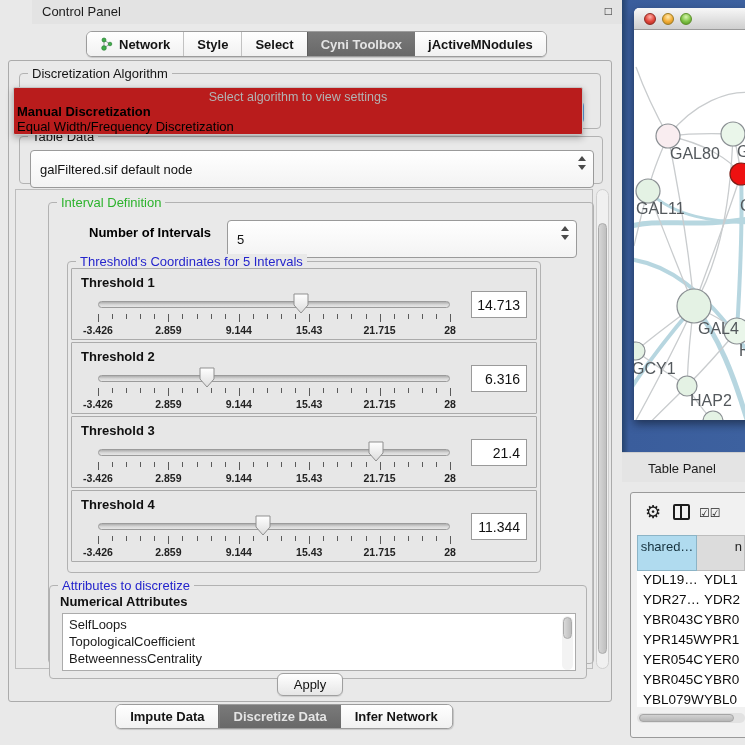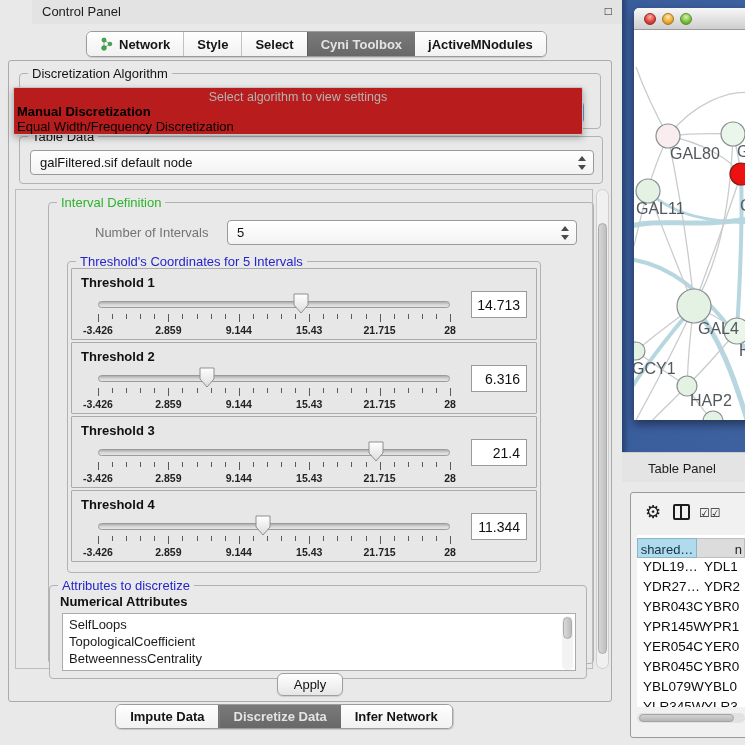--- a/index.html
+++ b/index.html
@@ -22,21 +22,21 @@
 
   .cp-main { position:absolute; left:8px; top:60px; width:604px; height:642px; border:1px solid #ababab; border-radius:3px; background:#e9e9e9; }
 
   
   .group { position:absolute; border:1px solid #b2b2b2; border-radius:4px; }
   .legend { position:absolute; top:-8px; left:8px; background:#e9e9e9; padding:0 4px; font-size:13px; color:#141414; }
   .legend.green { color:#2db32d; }
   .legend.blue { color:#2525cc; }
 
   
-  .combo { position:absolute; height:25px; background:linear-gradient(#ffffff,#f3f3f3); border:1px solid #9a9a9a; border-radius:4px; font-size:13px; color:#111; display:flex; align-items:center; padding:0 24px 0 9px; cursor:default; }
+  .combo { position:absolute; height:38px; background:linear-gradient(#ffffff,#f3f3f3); border:1px solid #9a9a9a; border-radius:4px; font-size:13px; color:#111; display:flex; align-items:center; padding:0 24px 0 9px; cursor:default; }
   .spinner { position:absolute; right:7px; top:5px; width:9px; height:14px; }
   .spinner:before, .spinner:after { content:""; position:absolute; left:1px; border-left:4px solid transparent; border-right:4px solid transparent; }
   .spinner:before { top:0; border-bottom:5px solid #4a4a4a; }
   .spinner:after { bottom:0; border-top:5px solid #4a4a4a; }
 
   
   .combo-fragment { position:absolute; right:16px; top:26px; width:26px; height:25px; border:2px solid #5b9ad8; border-radius:6px; background:#fff; }
 
   
   .popup { position:absolute; left:4px; top:26px; width:570px; height:48px; background:#b91c1c; border:1px solid #c4c4c4; border-radius:2px; box-shadow:0 3px 7px rgba(0,0,0,.3); z-index:40; }
@@ -93,21 +93,21 @@
   .tp-strip { position:absolute; left:0; top:452px; width:100%; height:30px; background:#e4e4e4; border-top:1px solid #cfcfcf; }
   .tp-title { position:absolute; left:26px; top:8px; font-size:13px; color:#1c1c1c; }
   .tp-body { position:absolute; left:0; top:482px; width:100%; height:263px; background:#e9e9e9; }
   .table-window { position:absolute; left:8px; top:10px; width:118px; height:246px; border:1px solid #9a9a9a; border-radius:3px; background:#f1f1f1; overflow:hidden; }
   .tw-toolbar { position:absolute; left:0; top:0; width:100%; height:38px; }
   .gear { position:absolute; left:14px; top:10px; font-size:18px; color:#1c1c1c; line-height:18px; cursor:default; }
   .split-icon { position:absolute; left:42px; top:11px; width:17px; height:16px; border:2px solid #1c1c1c; border-radius:2px; cursor:default; }
   .split-icon:before { content:""; position:absolute; left:5px; top:0; width:2px; height:12px; background:#1c1c1c; }
   .checks { position:absolute; left:68px; top:13px; font-size:12px; color:#1c1c1c; letter-spacing:0px; cursor:default; }
   .ttable { position:absolute; left:6px; top:42px; width:108px; height:172px; overflow:hidden; background:#fff; }
-  .thead { display:flex; height:23px;align-items:flex-end; }
+  .thead { display:flex; height:36px; }
   .thead .h1 { width:60px; background:#b0dbef; border:1px solid #8cb4c6; font-size:13px; color:#16323e; text-align:center; padding-top:3px; }
   .thead .h2 { flex:1; background:#dcdcdc; border:1px solid #bdbdbd; border-left:none; font-size:13px; color:#222; text-align:right; padding:3px 2px 0 0; }
   .trow { display:flex; height:20px; font-size:13.5px; color:#0c0c0c; }
   .trow .c1 { width:60px; padding:1px 0 0 6px; }
   .trow .c2 { flex:1; padding:1px 0 0 7px; }
   .hscroll { position:absolute; left:6px; bottom:14px; width:108px; height:10px; background:#e2e2e2; border-radius:5px; }
   .hscroll .thumb { position:absolute; left:2px; top:1px; width:88%; height:8px; background:linear-gradient(#d2d2d2,#b6b6b6); border:1px solid #a5a5a5; border-radius:5px; }
 </style>
 </head>
 <body>
@@ -163,21 +163,21 @@
         <span>galFiltered.sif default node</span>
         <span class="spinner"></span>
       </div>
     </div>
 
     <div class="scroll-area">
 
       <div class="group" style="left:32px; top:12px; width:546px; height:462px; position:absolute;">
         <span class="legend green">Interval Definition</span>
 
-        <span style="position:absolute; left:40px; top:22px; font-size:13px; font-weight:normal; color:#737373;margin-left:6px;">Number of Intervals</span>
+        <span style="position:absolute; left:40px; top:22px; font-size:13px; font-weight:bold; color:#000000;">Number of Intervals</span>
         <div class="combo" style="left:178px; top:17px; width:350px;">
           <span>5</span>
           <span class="spinner"></span>
         </div>
 
         <div class="group" style="left:18px; top:58px; width:474px; height:312px;">
           <span class="legend blue">Threshold's Coordinates for 5 Intervals</span>
           <div style="position:absolute; left:3px; top:6px; width:466px;">
 
             <div class="thresh-panel">

